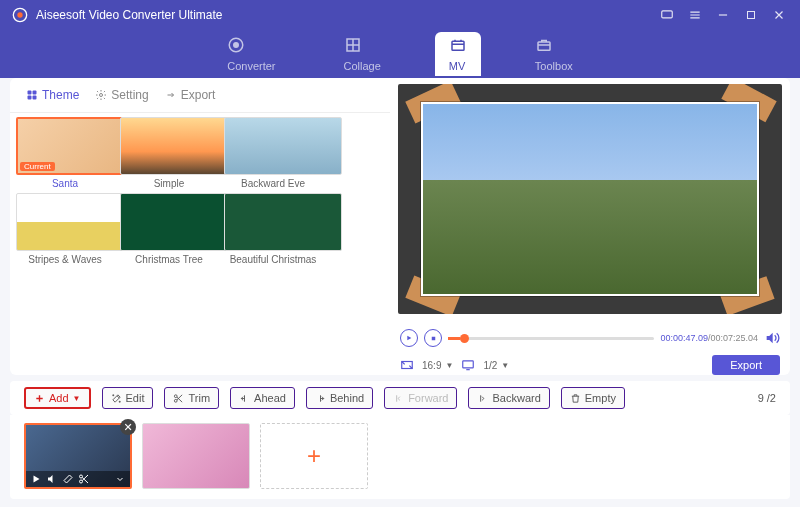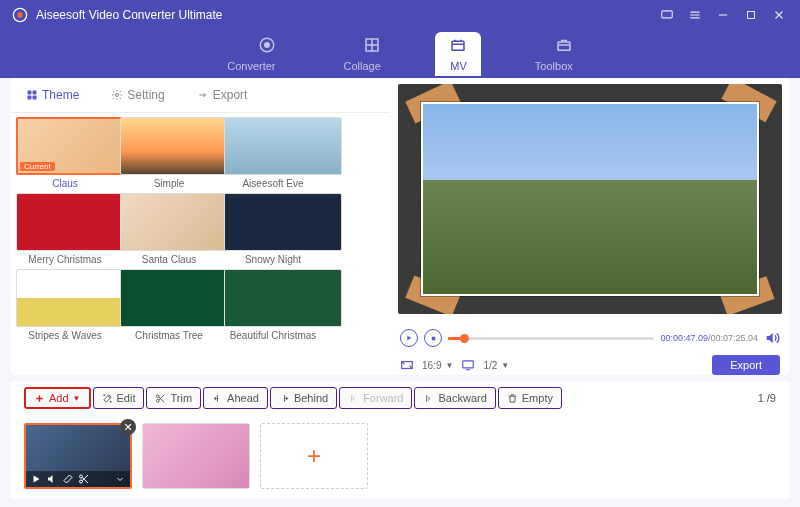--- a/index.html
+++ b/index.html
@@ -3,26 +3,26 @@
 <meta charset="utf-8">
 <style>
 * { margin: 0; padding: 0; box-sizing: border-box; font-family: -apple-system, "Segoe UI", Arial, sans-serif; }
 body { background: #e8e8e8; display: flex; justify-content: center; align-items: center; height: 100vh; }
 .app { width: 800px; height: 507px; background: #f5f6fa; border-radius: 0; overflow: hidden; display: flex; flex-direction: column; box-shadow: 0 4px 20px rgba(0,0,0,0.2);}
 .titlebar { background: #4a4bb5; height: 30px; display: flex; align-items: center; padding: 0 12px; color: #fff; font-size: 12px; }
 .titlebar .logo { width: 16px; height: 16px; margin-right: 8px; }
 .titlebar .spacer { flex: 1; }
 .titlebar .winbtn { width: 18px; height: 18px; margin-left: 10px; opacity: .85; cursor: pointer; display:flex; align-items:center; justify-content:center;}
 .tabs { background: #4a4bb5; display: flex; justify-content: center; gap: 40px; height: 48px; align-items: center; }
-.tab { color: #c4c5e6; font-size: 11px; display: flex; flex-direction: column; align-items: flex-end; gap: 6px; cursor: pointer; padding: 4px 14px; }
+.tab { color: #c4c5e6; font-size: 11px; display: flex; flex-direction: column; align-items: flex-start; gap: 6px; cursor: pointer; padding: 4px 14px; }
 .tab.active { background: #fff; color: #4a4bb5; border-radius: 6px 6px 0 0; }
 .tab .ticon { width: 18px; height: 18px; }
 .content { flex: 1; display: flex; background: #fff; margin: 0 10px; border-radius: 6px; overflow: hidden; }
 .left { width: 380px; display: flex; flex-direction: column; }
-.subtabs { display: flex; gap: 16px; padding: 6px 8px; border-bottom: 1px solid #eee; }
+.subtabs { display: flex; gap: 0; padding: 6px 8px; border-bottom: 1px solid #eee; }
 .subtab { display: flex; align-items: center; gap: 4px; font-size: 12px; color: #888; padding: 4px 8px; cursor: pointer; }
 .subtab.active { color: #5856d6; }
 .subtab .sicon { width: 12px; height: 12px; }
 .themes { flex: 1; overflow: hidden; padding: 4px 6px; }
 .trow { display: flex; gap: 6px; margin-bottom: 4px; }
 .theme { width: 98px; font-size: 10px; text-align: center; color: #666; cursor: pointer; }
 .theme .thumb { width: 118px; height: 58px; border-radius: 2px; position: relative; border: 1px solid #ddd; }
 .theme.current .thumb { border: 2px solid #ff6b35; }
 .theme .badge { position: absolute; bottom: 2px; left: 2px; background: #ff6b35; color: #fff; font-size: 8px; padding: 0 4px; border-radius: 2px; }
 .theme .tlabel { margin-top: 3px; display: block; }
@@ -38,21 +38,21 @@
 .controls { display: flex; align-items: center; gap: 6px; padding: 6px 2px; font-size: 10px; color: #5856d6; margin-top: 9px; }
 .cbtn { width: 18px; height: 18px; border: 1.5px solid #5856d6; border-radius: 50%; cursor: pointer; display:flex; align-items:center; justify-content:center;}
 .progress { flex: 1; height: 3px; background: #ddd; border-radius: 2px; position: relative; }
 .progress .dot { position: absolute; left: 6%; top: -3px; width: 9px; height: 9px; background: #ff6b35; border-radius: 50%; }
 .progress .fill { position:absolute; left:0; width:6%; height:100%; background:#ff6b35;}
 .time { color: #888; font-size: 9px;}
 .time .elapsed { color: #5856d6;}
 .row2 { display: flex; align-items: center; gap: 8px; padding: 2px 2px 4px; font-size: 10px; color: #5856d6; }
 .row2 .sel { display: flex; align-items: center; gap: 4px; cursor: pointer; color: #666;}
 .row2 .export { margin-left: auto; background: #5856d6; color: #fff; padding: 4px 18px; border-radius: 3px; cursor: pointer; font-size: 11px;}
-.toolbar { display: flex; align-items: center; gap: 2px; padding: 6px 14px; background: #fff; margin: 6px 10px 0; border-radius: 4px; font-size: 11px;}
+.toolbar { display: flex; align-items: center; gap: 11px; padding: 6px 14px; background: #fff; margin: 6px 10px 0; border-radius: 4px; font-size: 11px;}
 .tbtn { border: 1px solid #4c1d95; padding: 4px 8px; border-radius: 3px; color: #555; display: flex; align-items: center; gap: 4px; cursor: pointer; background:#fafafa;}
 .tbtn.disabled { color: #bbb; cursor: default;}
 .tbtn.add { border: 2px solid #d62020; color: #d62020; font-weight: 500; padding: 3px 8px;}
 .tbtn .bicon { width: 11px; height: 11px; }
 .pager { margin-left: auto; color: #555; }
 .cliprow { display: flex; gap: 10px; padding: 8px 14px 10px; margin: 0 10px 8px; background:#fff; border-radius: 0 0 4px 4px;}
 .clip { width: 108px; height: 66px; border-radius: 2px; position: relative; border: 1px solid #ddd;}
 .clip.sel { border: 2px solid #ff6b35;}
 .clip .del { position: absolute; top: -6px; right: -6px; width: 16px; height: 16px; background: #444; color:#fff; border-radius: 50%; font-size: 11px; display:flex; align-items:center; justify-content:center; cursor:pointer;}
 .clip .ov { position: absolute; bottom: 0; left: 0; right: 0; background: rgba(0,0,0,.45); display: flex; gap: 4px; padding: 2px 4px;}
@@ -162,43 +162,29 @@
             </svg>
           <span>Export</span>
         </div>
       </div>
       <div class="themes" id="themes">
           <div class="trow">
             <div class="theme current">
               <div class="thumb bg-happy">
                 <span class="badge">Current</span>
               </div>
-              <span class="tlabel">Claus</span>
+              <span class="tlabel">Santa</span>
             </div>
             <div class="theme">
               <div class="thumb bg-simple"></div>
               <span class="tlabel">Simple</span>
             </div>
             <div class="theme">
               <div class="thumb bg-ceve"></div>
-              <span class="tlabel">Aiseesoft Eve</span>
-            </div>
-          </div>
-          <div class="trow">
-            <div class="theme">
-              <div class="thumb bg-merry"></div>
-              <span class="tlabel">Merry Christmas</span>
-            </div>
-            <div class="theme">
-              <div class="thumb bg-santa"></div>
-              <span class="tlabel">Santa Claus</span>
-            </div>
-            <div class="theme">
-              <div class="thumb bg-snowy"></div>
-              <span class="tlabel">Snowy Night</span>
+              <span class="tlabel">Backward Eve</span>
             </div>
           </div>
           <div class="trow">
             <div class="theme">
               <div class="thumb bg-stripes"></div>
               <span class="tlabel">Stripes &amp; Waves</span>
             </div>
             <div class="theme">
               <div class="thumb bg-ctree"></div>
               <span class="tlabel">Christmas Tree</span>
@@ -307,21 +293,21 @@
           <path d="M8 5v14M11 8l4 4-4 4"></path>
         </svg>
       <span>Backward</span>
     </div>
     <div class="tbtn">
       <svg class="bicon" viewBox="0 0 24 24" fill="none" stroke="currentColor" stroke-width="2">
           <path d="M4 7h16M9 7V4h6v3M6 7l1 13h10l1-13"></path>
         </svg>
       <span>Empty</span>
     </div>
-    <span class="pager">1 /9</span>
+    <span class="pager">9 /2</span>
   </div>
 
   <div class="cliprow">
     <div class="clip sel bg-clip1">
       <div class="del">✕</div>
       <div class="ov">
         <svg class="oi" viewBox="0 0 24 24" fill="#fff">
             <path d="M7 5v14l12-7z"></path>
           </svg>
         <svg class="oi" viewBox="0 0 24 24" fill="#fff">

